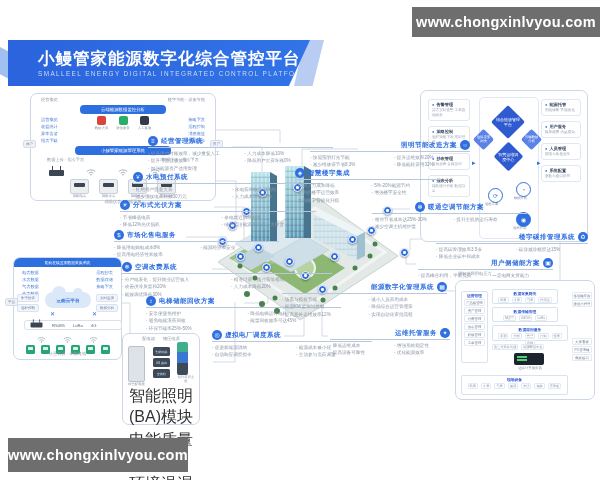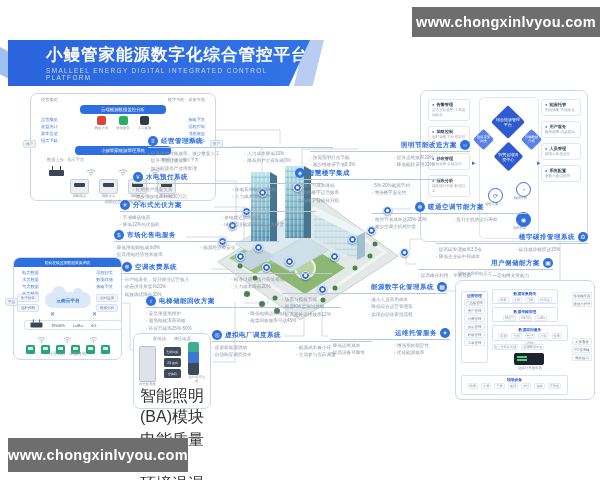--- a/index.html
+++ b/index.html
@@ -9,21 +9,21 @@
   .wm{position:absolute;background:#6e6e6e;color:#fff;font-weight:bold;font-size:14.5px;
       display:flex;align-items:center;justify-content:center;z-index:30;letter-spacing:.3px;}
   .wm.top{right:0;top:7px;width:188px;height:30px;}
   .wm.bottom{left:8px;top:438px;width:180px;height:34px;}
   
   .banner-back{position:absolute;left:294px;top:40px;width:30px;height:46px;background:#b9cdf3;
       clip-path:polygon(35% 0,100% 0,62% 100%,0 100%);z-index:5;}
   .banner{position:absolute;left:8px;top:40px;width:302px;height:46px;z-index:6;
       background:linear-gradient(90deg,#2b64dc,#3273e8);
       clip-path:polygon(0 0,100% 0,93% 100%,0 100%);
-      display:flex;flex-direction:column;justify-content:center;padding-left:38px;box-sizing:border-box;}
+      display:flex;flex-direction:column;justify-content:center;padding-left:30px;box-sizing:border-box;}
   .banner .t1{color:#fff;font-size:16.5px;font-weight:bold;letter-spacing:1px;line-height:1.2;}
   .banner .t2{color:#c9dcfa;font-size:6.4px;letter-spacing:1.4px;margin-top:2px;}
   .banner-sliver{position:absolute;left:0;top:47px;width:9px;height:32px;background:#9fc0f0;
       clip-path:polygon(0 0,100% 15%,100% 100%,0 85%);z-index:5;}
   
   #leads{position:absolute;left:0;top:0;z-index:1;}
   
   .callout{position:absolute;z-index:7;}
   .co-head{display:flex;align-items:center;gap:3px;border-bottom:1px solid #b9c7da;padding-bottom:1px;}
   .co-head.rev{flex-direction:row-reverse;}
@@ -529,21 +529,21 @@
       <div class="gmeter"></div>
       <div class="gmeter"></div>
       <div class="gmeter"></div>
       <div class="gmeter"></div>
       <div class="gmeter"></div>
     </div>
     <div class="tinygray" style="position:absolute;bottom:1px;width:100%;text-align:center">计量表具 · 采集终端</div>
     <div class="sidetab" style="left:-9px;top:40px">平台</div>
   </div>
 
-  <div class="panel" style="left:133px;top:333px;width:78px;height:76px">
+  <div class="panel" style="left:122px;top:333px;width:78px;height:92px">
     <div style="display:flex;justify-content:center;gap:8px;margin-top:2px">
       <span class="tinygray">配电箱</span>
       <span class="tinygray">稳压电源</span>
     </div>
     <div style="position:absolute;left:5px;top:12px;text-align:center">
       <div class="cabinet"></div>
       <div class="applbl">综合配电柜</div>
     </div>
     <div style="position:absolute;left:30px;top:13px">
         <div class="modbox" style="height:9px;margin-bottom:2px">智能网关</div>

